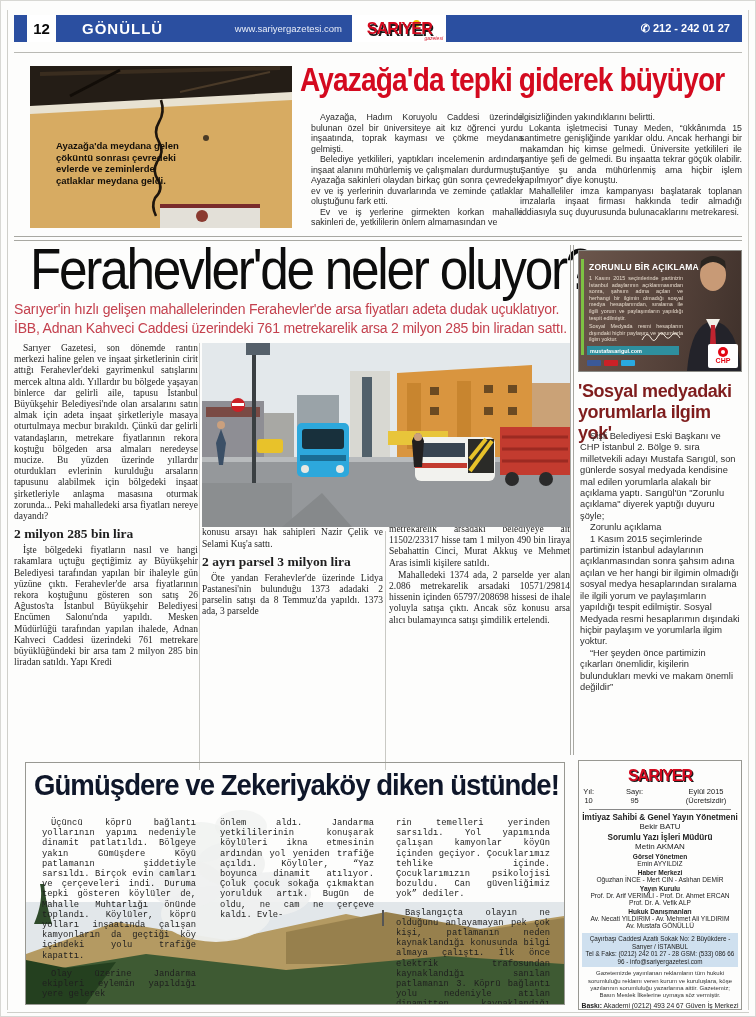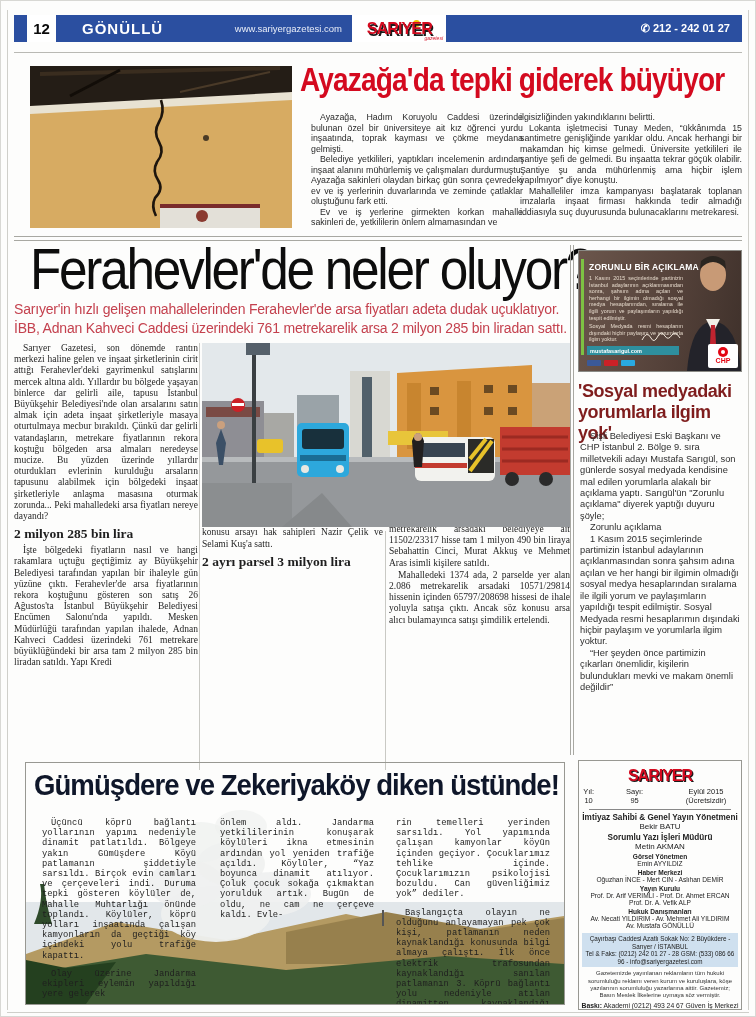--- a/index.html
+++ b/index.html
@@ -153,20 +153,21 @@
         <line x1="10" y1="8" x2="250" y2="2" stroke="#3a2d1f" stroke-width="4"></line>
         <line x1="40" y1="30" x2="90" y2="4" stroke="#120d08" stroke-width="3"></line>
         <line x1="150" y1="26" x2="240" y2="6" stroke="#4a3a28" stroke-width="2"></line>
         <polygon points="0,40 262,26 262,34 0,48" fill="#e8e2d2"></polygon>
         <path d="M131,34 q4,12 -2,22 q-6,10 0,20 q6,10 -2,20 q-5,9 1,18 q6,9 -3,18 q-4,8 1,18" fill="none" stroke="#1d150d" stroke-width="2.6"></path>
         <circle cx="176" cy="72" r="3" fill="#4a3b26"></circle>
         <rect x="130" y="140" width="100" height="22" fill="#e3e0d8"></rect>
         <rect x="130" y="138" width="100" height="4" fill="#7a2b2b"></rect>
         <circle cx="172" cy="150" r="6" fill="#8a3a30"></circle>
       </svg>
+      <div class="caption1">Ayazağa'da meydana gelen çöküntü sonrası çevredeki evlerde ve zeminlerde çatlaklar meydana geldi.</div>
     </div>
     <div class="headline1"><span class="hscale h1s">Ayazağa'da tepki giderek büyüyor</span></div>
     <div class="ta-col ta-c1">
       <p>Ayazağa, Hadım Koruyolu Caddesi üzerinde bulunan özel bir üniversiteye ait kız öğrenci yurdu inşaatında, toprak kayması ve çökme meydana gelmişti.</p>
       <p>Belediye yetkilileri, yaptıkları incelemenin ardından inşaat alanını mühürlemiş ve çalışmaları durdurmuştu. Ayazağa sakinleri olaydan birkaç gün sonra çevredeki ev ve iş yerlerinin duvarlarında ve zeminde çatlaklar oluştuğunu fark etti.</p>
       <p>Ev ve iş yerlerine girmekten korkan mahalle sakinleri de, yetkililerin önlem almamasından ve</p>
     </div>
     <div class="ta-col ta-c2">
       <p class="cont">ilgisizliğinden yakındıklarını belirtti.</p>
       <p>Lokanta işletmecisi Tunay Meden, “ükkânımda 15 santimetre genişliğinde yarıklar oldu. Ancak herhangi bir makamdan hiç kimse gelmedi. Üniversite yetkilileri ile şantiye şefi de gelmedi. Bu inşaatta tekrar göçük olabilir. Şantiye şu anda mühürlenmiş ama hiçbir işlem yapılmıyor” diye konuştu.</p>
@@ -182,20 +183,21 @@
     <div class="vrule" style="left:371px;top:288px;height:239px;"></div>
     <div class="m-cols">
       <div class="m-col m-c1">
         <p>Sarıyer Gazetesi, son dönemde rantın merkezi haline gelen ve inşaat şirketlerinin cirit attığı Ferahevler'deki gayrimenkul satışlarını mercek altına aldı. Yıllardır bu bölgede yaşayan binlerce dar gelirli aile, tapusu İstanbul Büyükşehir Belediyesi'nde olan arsalarını satın almak için adeta inşaat şirketleriyle masaya oturtulmaya mecbur bırakıldı. Çünkü dar gelirli vatandaşların, metrekare fiyatlarının rekora koştuğu bölgeden arsa almaları neredeyse mucize. Bu yüzden üzerinde yıllardır oturdukları evlerinin kurulduğu arsaların tapusunu alabilmek için bölgedeki inşaat şirketleriyle anlaşma masasına oturmak zorunda... Peki mahalledeki arsa fiyatları nereye dayandı?</p>
         <div class="subhead">2 milyon 285 bin lira</div>
         <p>İşte bölgedeki fiyatların nasıl ve hangi rakamlara uçtuğu geçtiğimiz ay Büyükşehir Belediyesi tarafından yapılan bir ihaleyle gün yüzüne çıktı. Ferahevler'de arsa fiyatlarının rekora koştuğunu gösteren son satış 26 Ağustos'ta İstanbul Büyükşehir Belediyesi Encümen Salonu'nda yapıldı. Mesken Müdürlüğü tarafından yapılan ihalede, Adnan Kahveci Caddesi üzerindeki 761 metrekare büyüklüğündeki bir arsa tam 2 milyon 285 bin liradan satıldı. Yapı Kredi</p>
       </div>
       <div class="m-col m-c2">
         <p class="cont">Bankası'nın hemen karşısında bulunan ve üzerinde halen Gaziantep Gezeroğlu Sıcak Tatlı ve Baklava isimli işyerinin bulunduğu arsa 1372 ada 2 parselde yer alıyordu. Özyumak Börek ve Pide Salonu'nun hemen yanında yer alan arsa metrekaresi tam 3 bin liradan el değiştirdi. Büyükşehir Belediyesi söz konusu arsayı hak sahipleri Nazir Çelik ve Selami Kuş'a sattı.</p>
         <div class="subhead">2 ayrı parsel 3 milyon lira</div>
+        <p>Öte yandan Ferahevler'de üzerinde Lidya Pastanesi'nin bulunduğu 1373 adadaki 2 parselin satışı da 8 Temmuz'da yapıldı. 1373 ada, 3 parselde</p>
       </div>
       <div class="m-col m-c3">
         <p class="cont">bulunan 958 metrekarelik arsadaki belediyeye ait 27439/47902 hisse tam 1 milyon 400 bin liradan Mustafa Aktaş,Ünal Aktaş ve Fatma Ermek Özçorlu isimli kişilere satıldı. Ayrıca 1373 ada, 1 parselde yer alan 1.165 metrekarelik arsadaki belediyeye ait 11502/23317 hisse tam 1 milyon 490 bin liraya Sebahattin Cinci, Murat Akkuş ve Mehmet Aras isimli kişilere satıldı.</p>
         <p>Mahalledeki 1374 ada, 2 parselde yer alan 2.086 metrekarelik arsadaki 10571/29814 hissenin içinden 65797/208698 hissesi de ihale yoluyla satışa çıktı. Ancak söz konusu arsa alıcı bulamayınca satışı şimdilik ertelendi.</p>
       </div>
     </div>
     <div class="photo2">
       <svg width="368" height="184" viewBox="0 0 368 184">
         <rect width="368" height="184" fill="#e3e8eb"></rect>
         <rect x="0" y="58" width="62" height="62" fill="#8e8e94"></rect>

